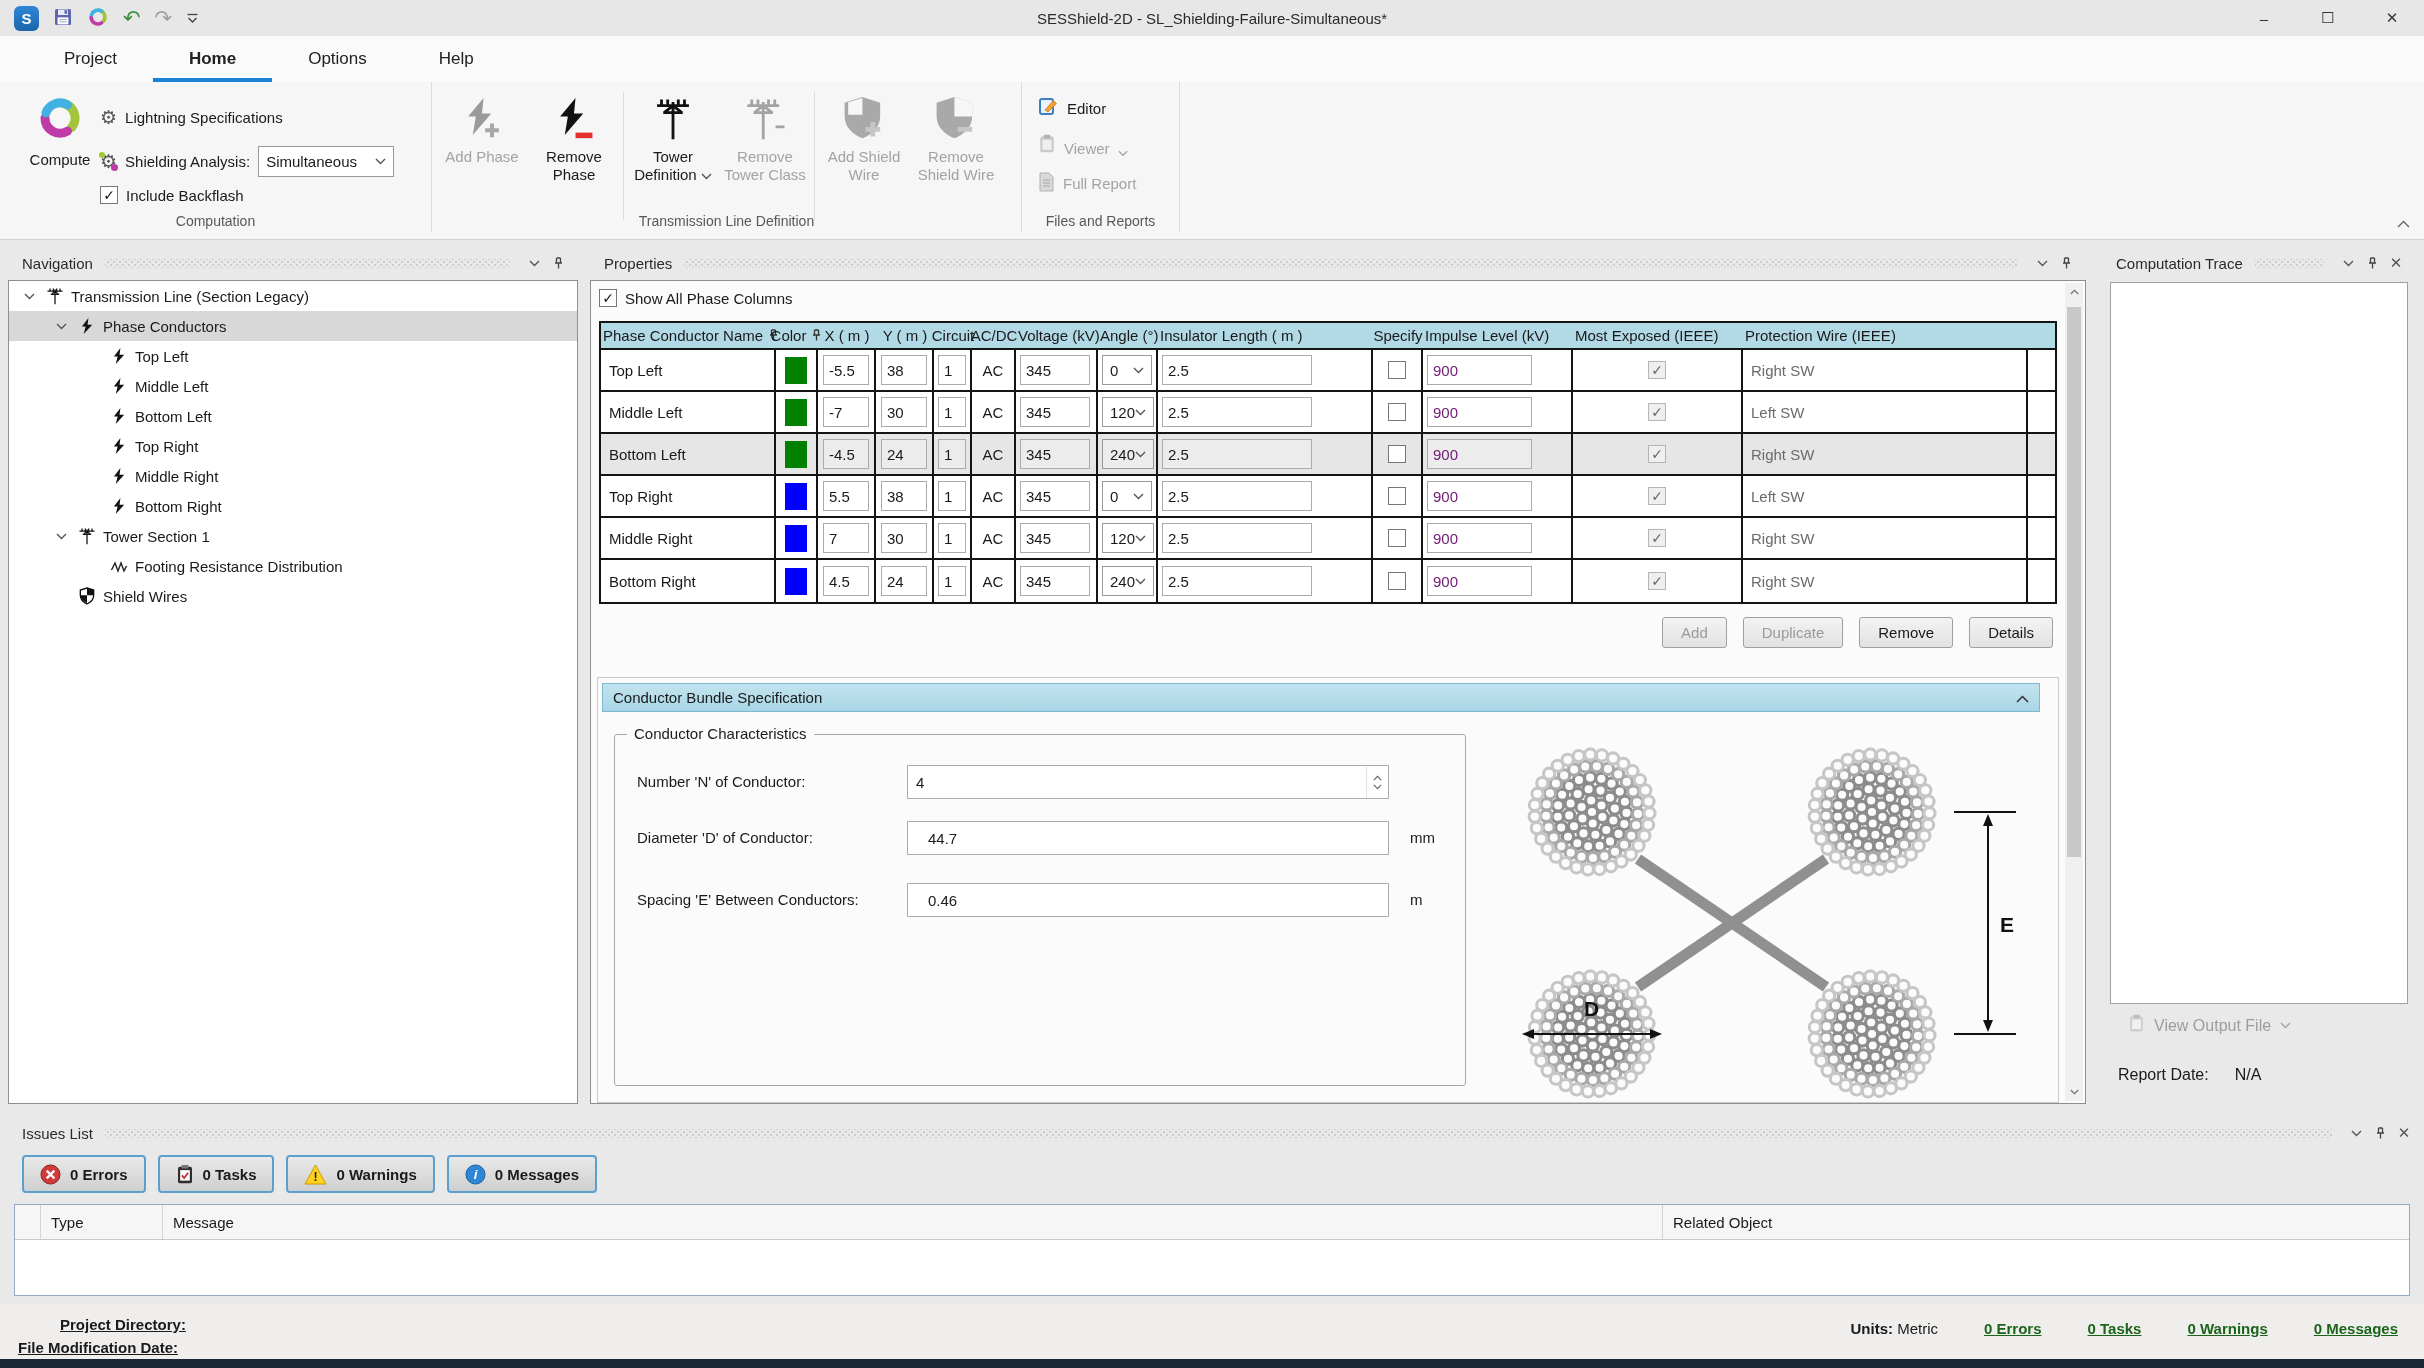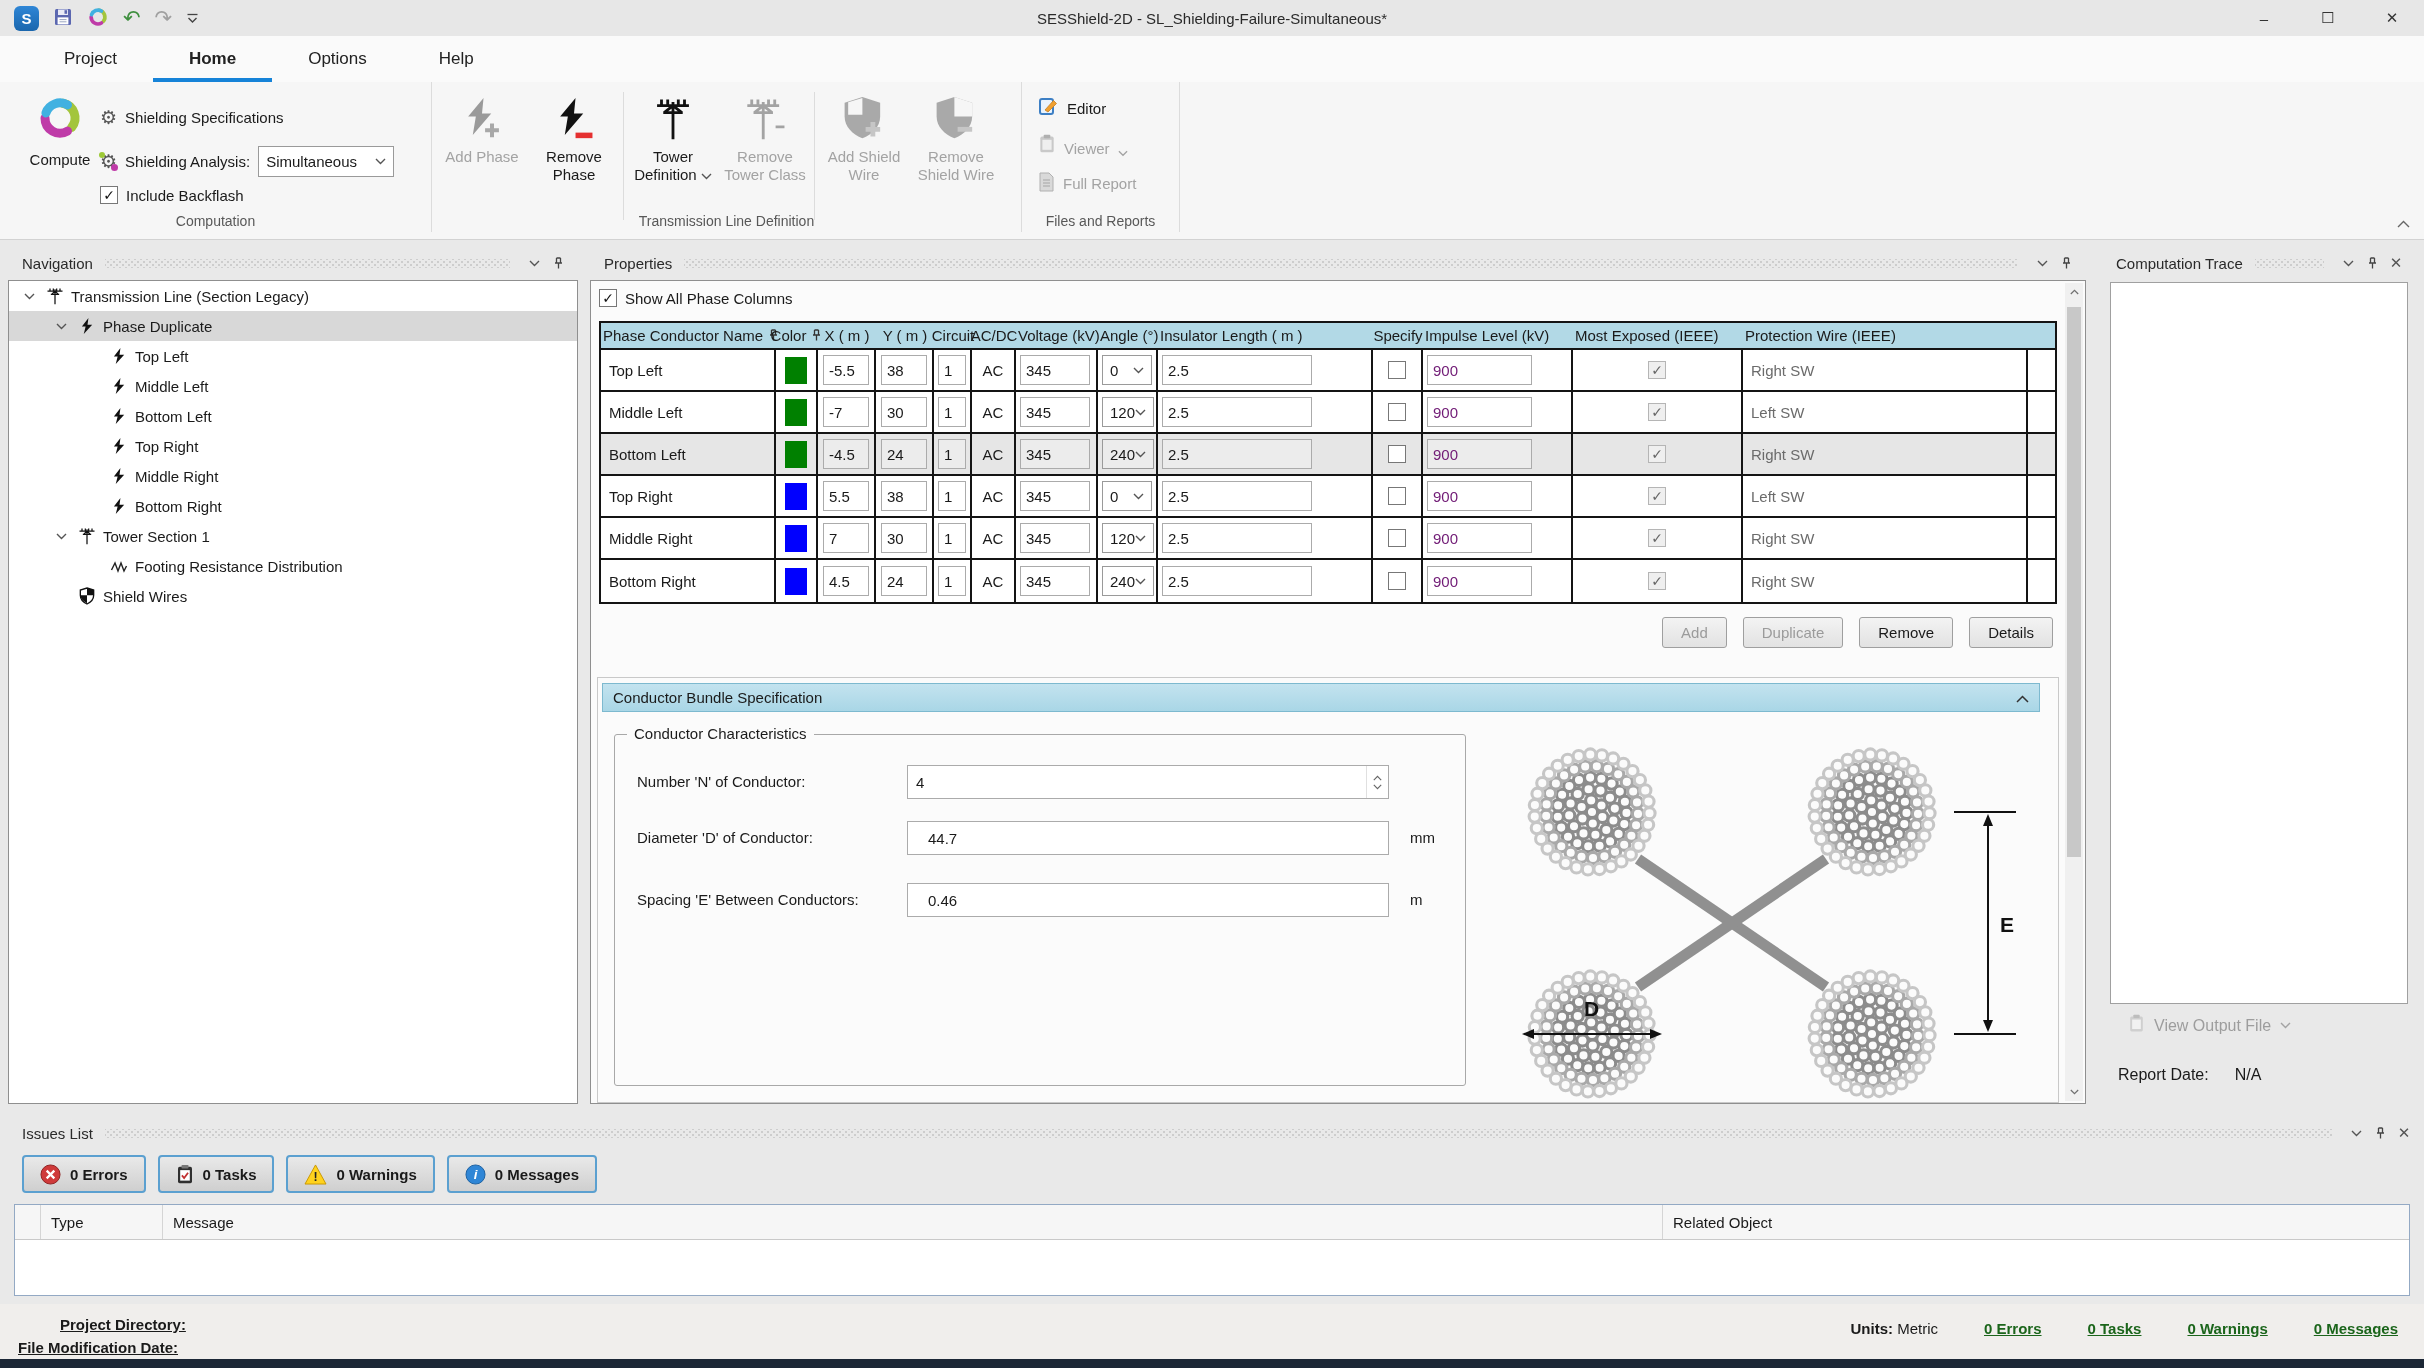--- a/index.html
+++ b/index.html
@@ -188,21 +188,21 @@
     <div class="compute-btn">
       <svg width="48" height="48" viewBox="0 0 48 48" fill="none" stroke-linecap="round">
         <path d="M26.6 9.2 A15 15 0 0 1 35.5 33.6" stroke="#a3c53c" stroke-width="9"></path>
         <path d="M31.5 37.1 A15 15 0 0 1 9 24" stroke="#bf3ba8" stroke-width="9"></path>
         <path d="M9.9 18.9 A15 15 0 0 1 31.5 10.9" stroke="#41b1e1" stroke-width="9"></path>
       </svg>
       <div class="lbl">Compute</div>
     </div>
     <div class="rb-row" style="top:26px;">
       <span class="gear">⚙</span>
-      <span>Shielding Specifications</span>
+      <span>Lightning Specifications</span>
     </div>
     <div class="rb-row" style="top:64px;">
       <span class="gear">⚙<span class="dot-g"></span><span class="dot-m"></span></span>
       <span>Shielding Analysis:</span>
       <span class="selbox" style="width:136px;">
         <span>Simultaneous</span>
         <span class="chev">
             <svg width="11" height="7" viewBox="0 0 11 7">
               <path d="M1 1l4.5 4.5L10 1" fill="none" stroke="#555" stroke-width="1.4"></path>
             </svg>
@@ -363,21 +363,21 @@
         <span class="tree-exp">
           <svg width="11" height="7" viewBox="0 0 11 7">
             <path d="M1 1l4.5 4.5L10 1" fill="none" stroke="#555" stroke-width="1.4"></path>
           </svg>
         </span>
         <span class="tree-ic">
           <svg width="15" height="17" viewBox="0 0 16 18">
             <path d="M9 0L2 9h4L4 17l9-10H8z" fill="#111"></path>
           </svg>
         </span>
-        <span class="tree-lb">Phase Duplicate</span>
+        <span class="tree-lb">Phase Conductors</span>
       </div>
       <div class="tree-row" style="padding-left: 72px;">
         <span class="tree-exp"></span>
         <span class="tree-ic">
           <svg width="15" height="17" viewBox="0 0 16 18">
             <path d="M9 0L2 9h4L4 17l9-10H8z" fill="#111"></path>
           </svg>
         </span>
         <span class="tree-lb">Top Left</span>
       </div>

